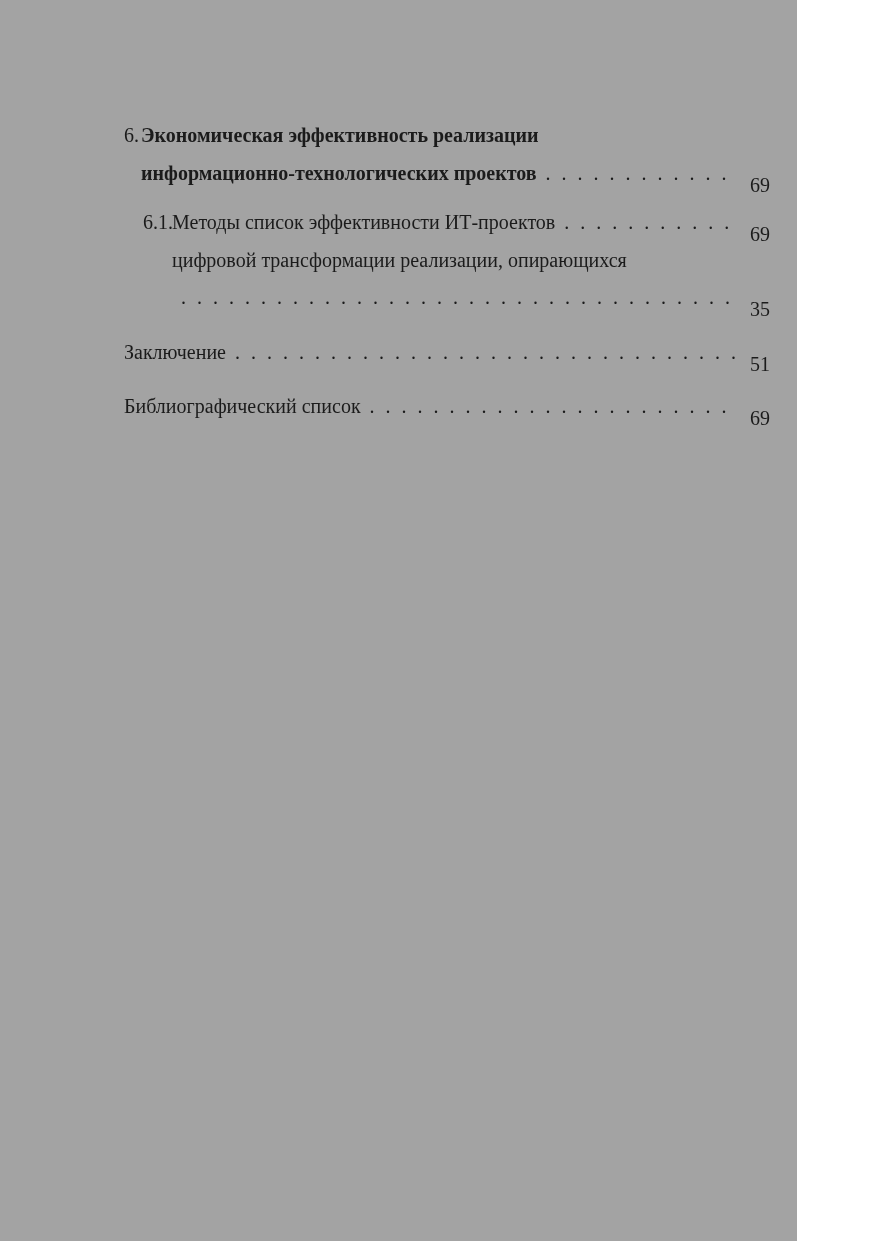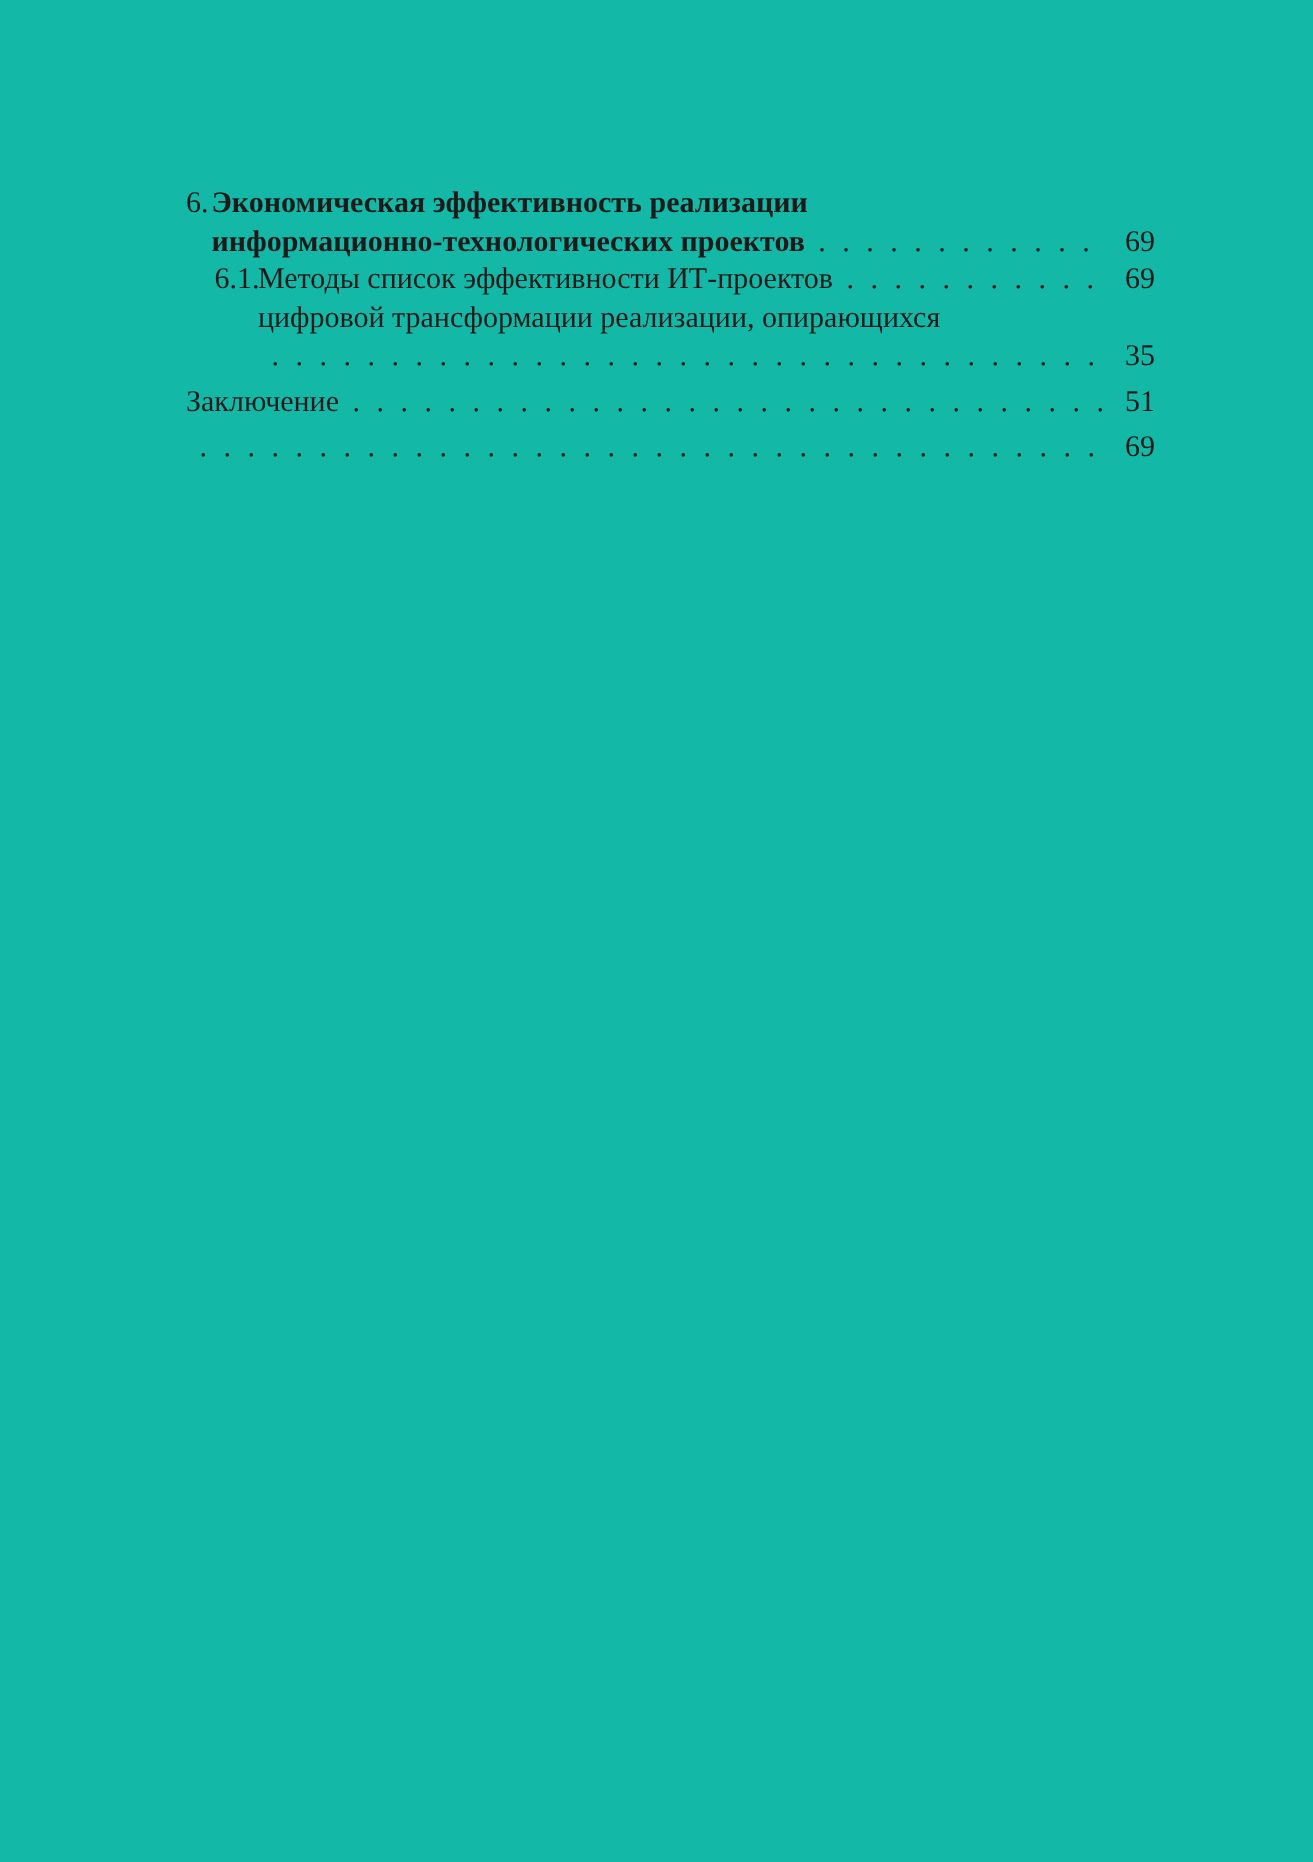--- a/index.html
+++ b/index.html
@@ -2,23 +2,23 @@
 <html><head>
 <meta charset="utf-8">
 <style>
   html, body {
     margin: 0;
     padding: 0;
     background: #ffffff;
   }
   .page {
     position: relative;
-    width: 875px;
+    width: 797px;
     height: 1241px;
-    background: #14b8a6;
+    background: #a3a3a3;
     overflow: hidden;
     font-family: "Liberation Serif", "DejaVu Serif", serif;
     color: #1b1b1b;
   }
   .toc {
     position: absolute;
     left: 124px;
     top: 123px;
     width: 646px;
     font-size: 20px;
@@ -60,20 +60,21 @@
   .leader::after {
     content: ". . . . . . . . . . . . . . . . . . . . . . . . . . . . . . . . . . . . . . . . . . . . . . . . . . . . . . . . . . . .";
     letter-spacing: 3px;
   }
   .pagenum {
     flex: 0 0 auto;
     margin-left: 8px;
     min-width: 24px;
     text-align: right;
     font-weight: 400;
+    margin-top: 24px;
   }
   .t { min-width: 0; flex: 0 0 auto; }
 </style>
 </head>
 <body>
 
 <div class="page">
   <div class="toc">
 
     <div class="entry">
@@ -109,19 +110,20 @@
     <div class="entry gap-before">
       <div class="flexline">
         <span class="t">Заключение</span>
         <span class="leader"></span>
         <span class="pagenum">51</span>
       </div>
     </div>
 
     <div class="entry gap-before">
       <div class="flexline">
+        <span class="t">Библиографический список</span>
         <span class="leader"></span>
         <span class="pagenum">69</span>
       </div>
     </div>
 
   </div>
 </div>
 
 </body></html>

